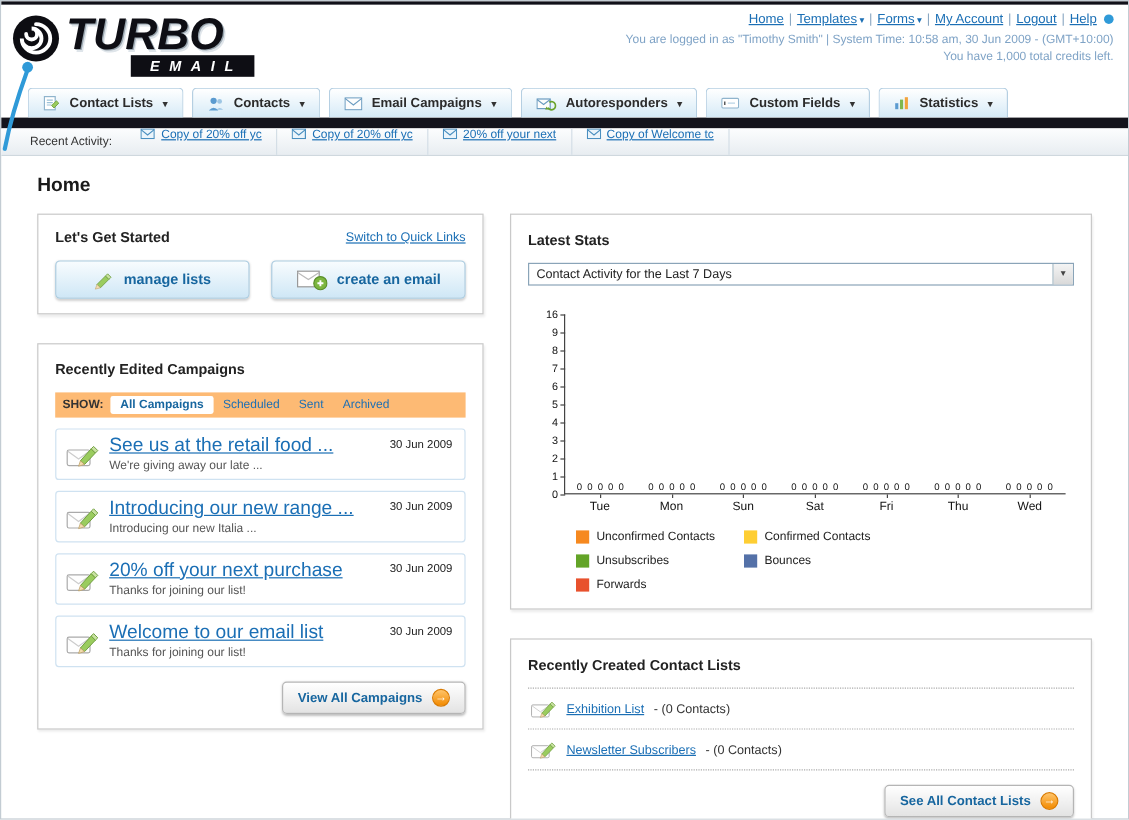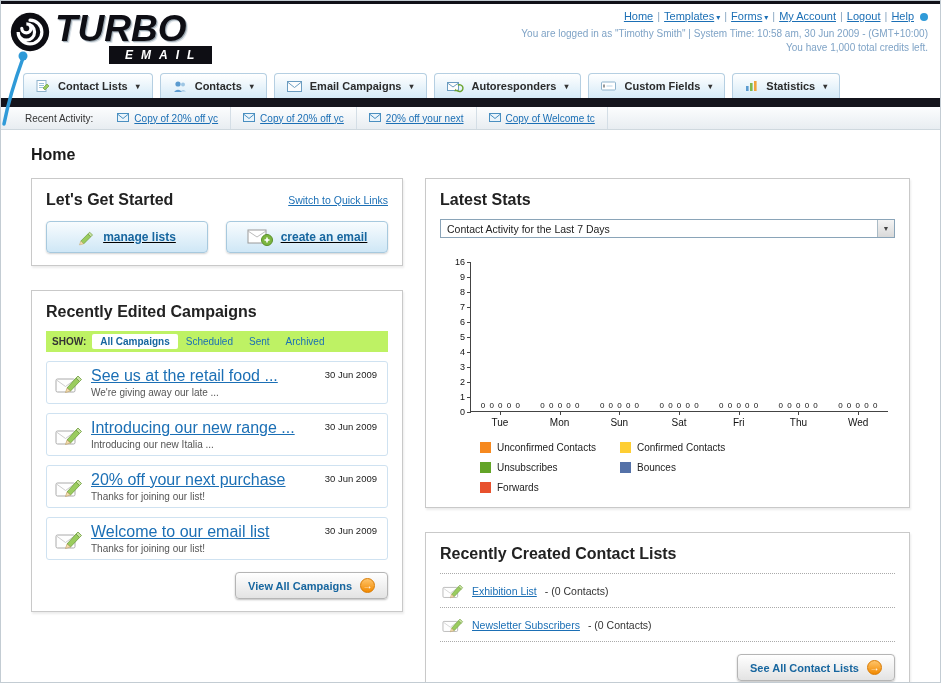--- a/index.html
+++ b/index.html
@@ -48,47 +48,47 @@
   .dark-bar { height: 9px; background: #14141c; }
 
   
   .recent-activity {
     display: flex; align-items: center; height: 23px; padding-left: 24px;
     background: linear-gradient(#fcfdfe, #e8edf1); border-bottom: 1px solid #cfd8de;
     font-size: 10px;
   }
   .ra-label { color: #333; margin-right: 12px; }
   .ra-items { display: flex; height: 100%; align-items: center; }
-  .ra-item { display: flex; align-items: center; gap: 5px; padding: 0 12px; height: 100%;
+  .ra-item { display: flex; gap: 5px; padding: 0 12px; height: 100%;
     border-right: 1px solid #d4dee6; color: #1b6fb5; cursor: pointer; text-decoration: none; }
   .ra-item .ra-text { text-decoration: underline; }
 
   
   .content { padding: 6px 30px 0; }
   .page-title { font-size: 16px; color: #1a1a1a; margin: 10px 0 14px; font-weight: bold; }
   .columns { display: flex; gap: 22px; align-items: flex-start; }
   .left-col { width: 372px; flex: none; }
   .right-col { flex: 1; }
   .panel { background: #fff; border: 1px solid #c9c9c9; box-shadow: 1px 2px 2px rgba(0,0,0,0.08);
     margin-bottom: 24px; padding: 12px 14px; }
   .panel-head { display: flex; justify-content: space-between; align-items: center; }
-  .panel-title { font-size: 16px; font-weight: bold; color: #222; }
+  .panel-title { font-size: 12px; font-weight: bold; color: #222; }
   .link { color: #1b6fb5; font-size: 10.5px; cursor: pointer; }
 
   
-  .gs-buttons { display: flex; gap: 18px; margin-top: 12px; text-decoration: underline; }
+  .gs-buttons { display: flex; gap: 18px; margin-top: 12px; }
   .gs-button {
     flex: 1; display: flex; align-items: center; justify-content: center; gap: 8px; height: 32px;
     background: linear-gradient(#f8fcfe, #cfe7f6); border: 1px solid #a7c9de; border-radius: 4px;
     color: #17669f; font-size: 12px; font-weight: bold; cursor: pointer;
     box-shadow: 0 1px 2px rgba(0,0,0,0.18); font-family: inherit;
   }
 
   
-  .show-bar { display: flex; align-items: center; background: #bef264; margin-top: 10px; padding: 3px 6px; font-size: 10px; }
+  .show-bar { display: flex; align-items: center; background: #fdba74; margin-top: 10px; padding: 3px 6px; font-size: 10px; }
   .show-label { color: #333; font-weight: bold; margin-right: 6px; }
   .filter { padding: 2px 8px; color: #1b6fb5; cursor: pointer; }
   .filter.selected { background: #fff; border-radius: 2px; color: #17669f; font-weight: bold; }
   .campaign-row { position: relative; display: flex; align-items: center; border: 1px solid #cfe2f1;
     border-radius: 3px; margin-top: 9px; padding: 5px 8px; min-height: 38px; background: #fff; }
   .c-icon { flex: none; margin-right: 8px; display: inline-flex; }
   .c-text { flex: 1; }
   .c-title { font-size: 16px; color: #1b6fb5; }
   .c-sub { font-size: 10px; color: #555; margin-top: 2px; }
   .c-date { position: absolute; top: 7px; right: 10px; font-size: 9.5px; color: #222; }

